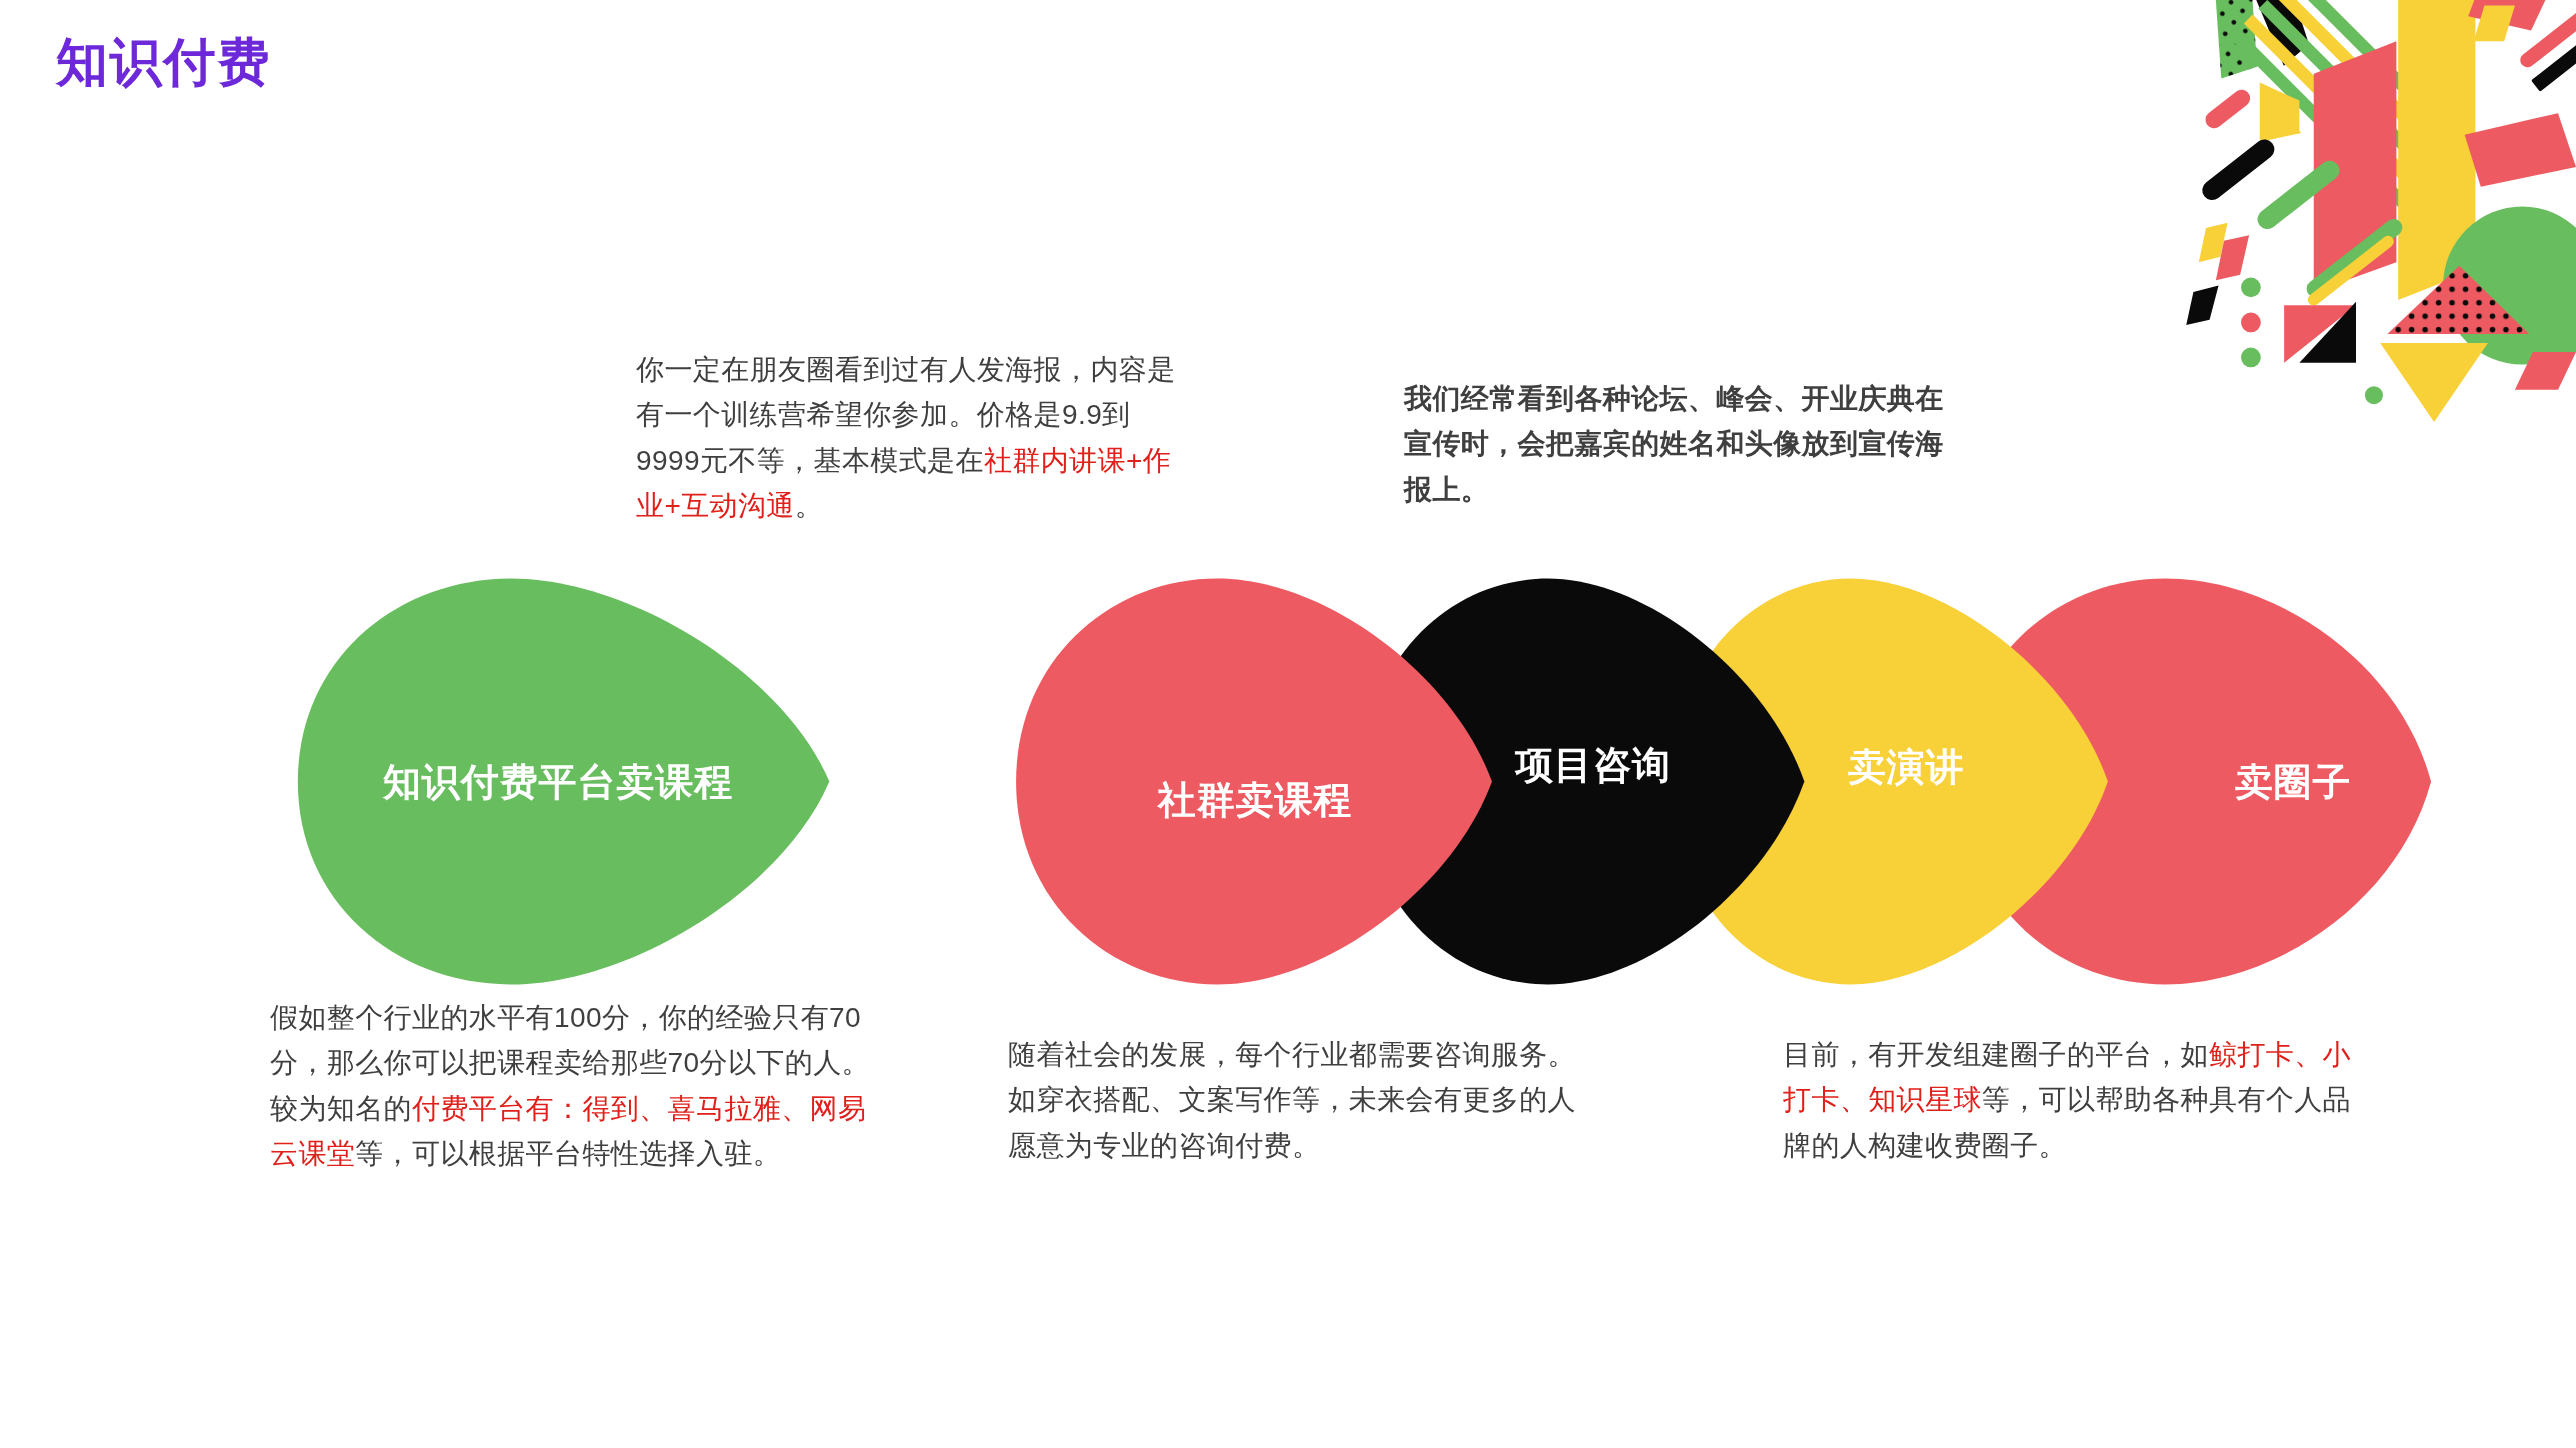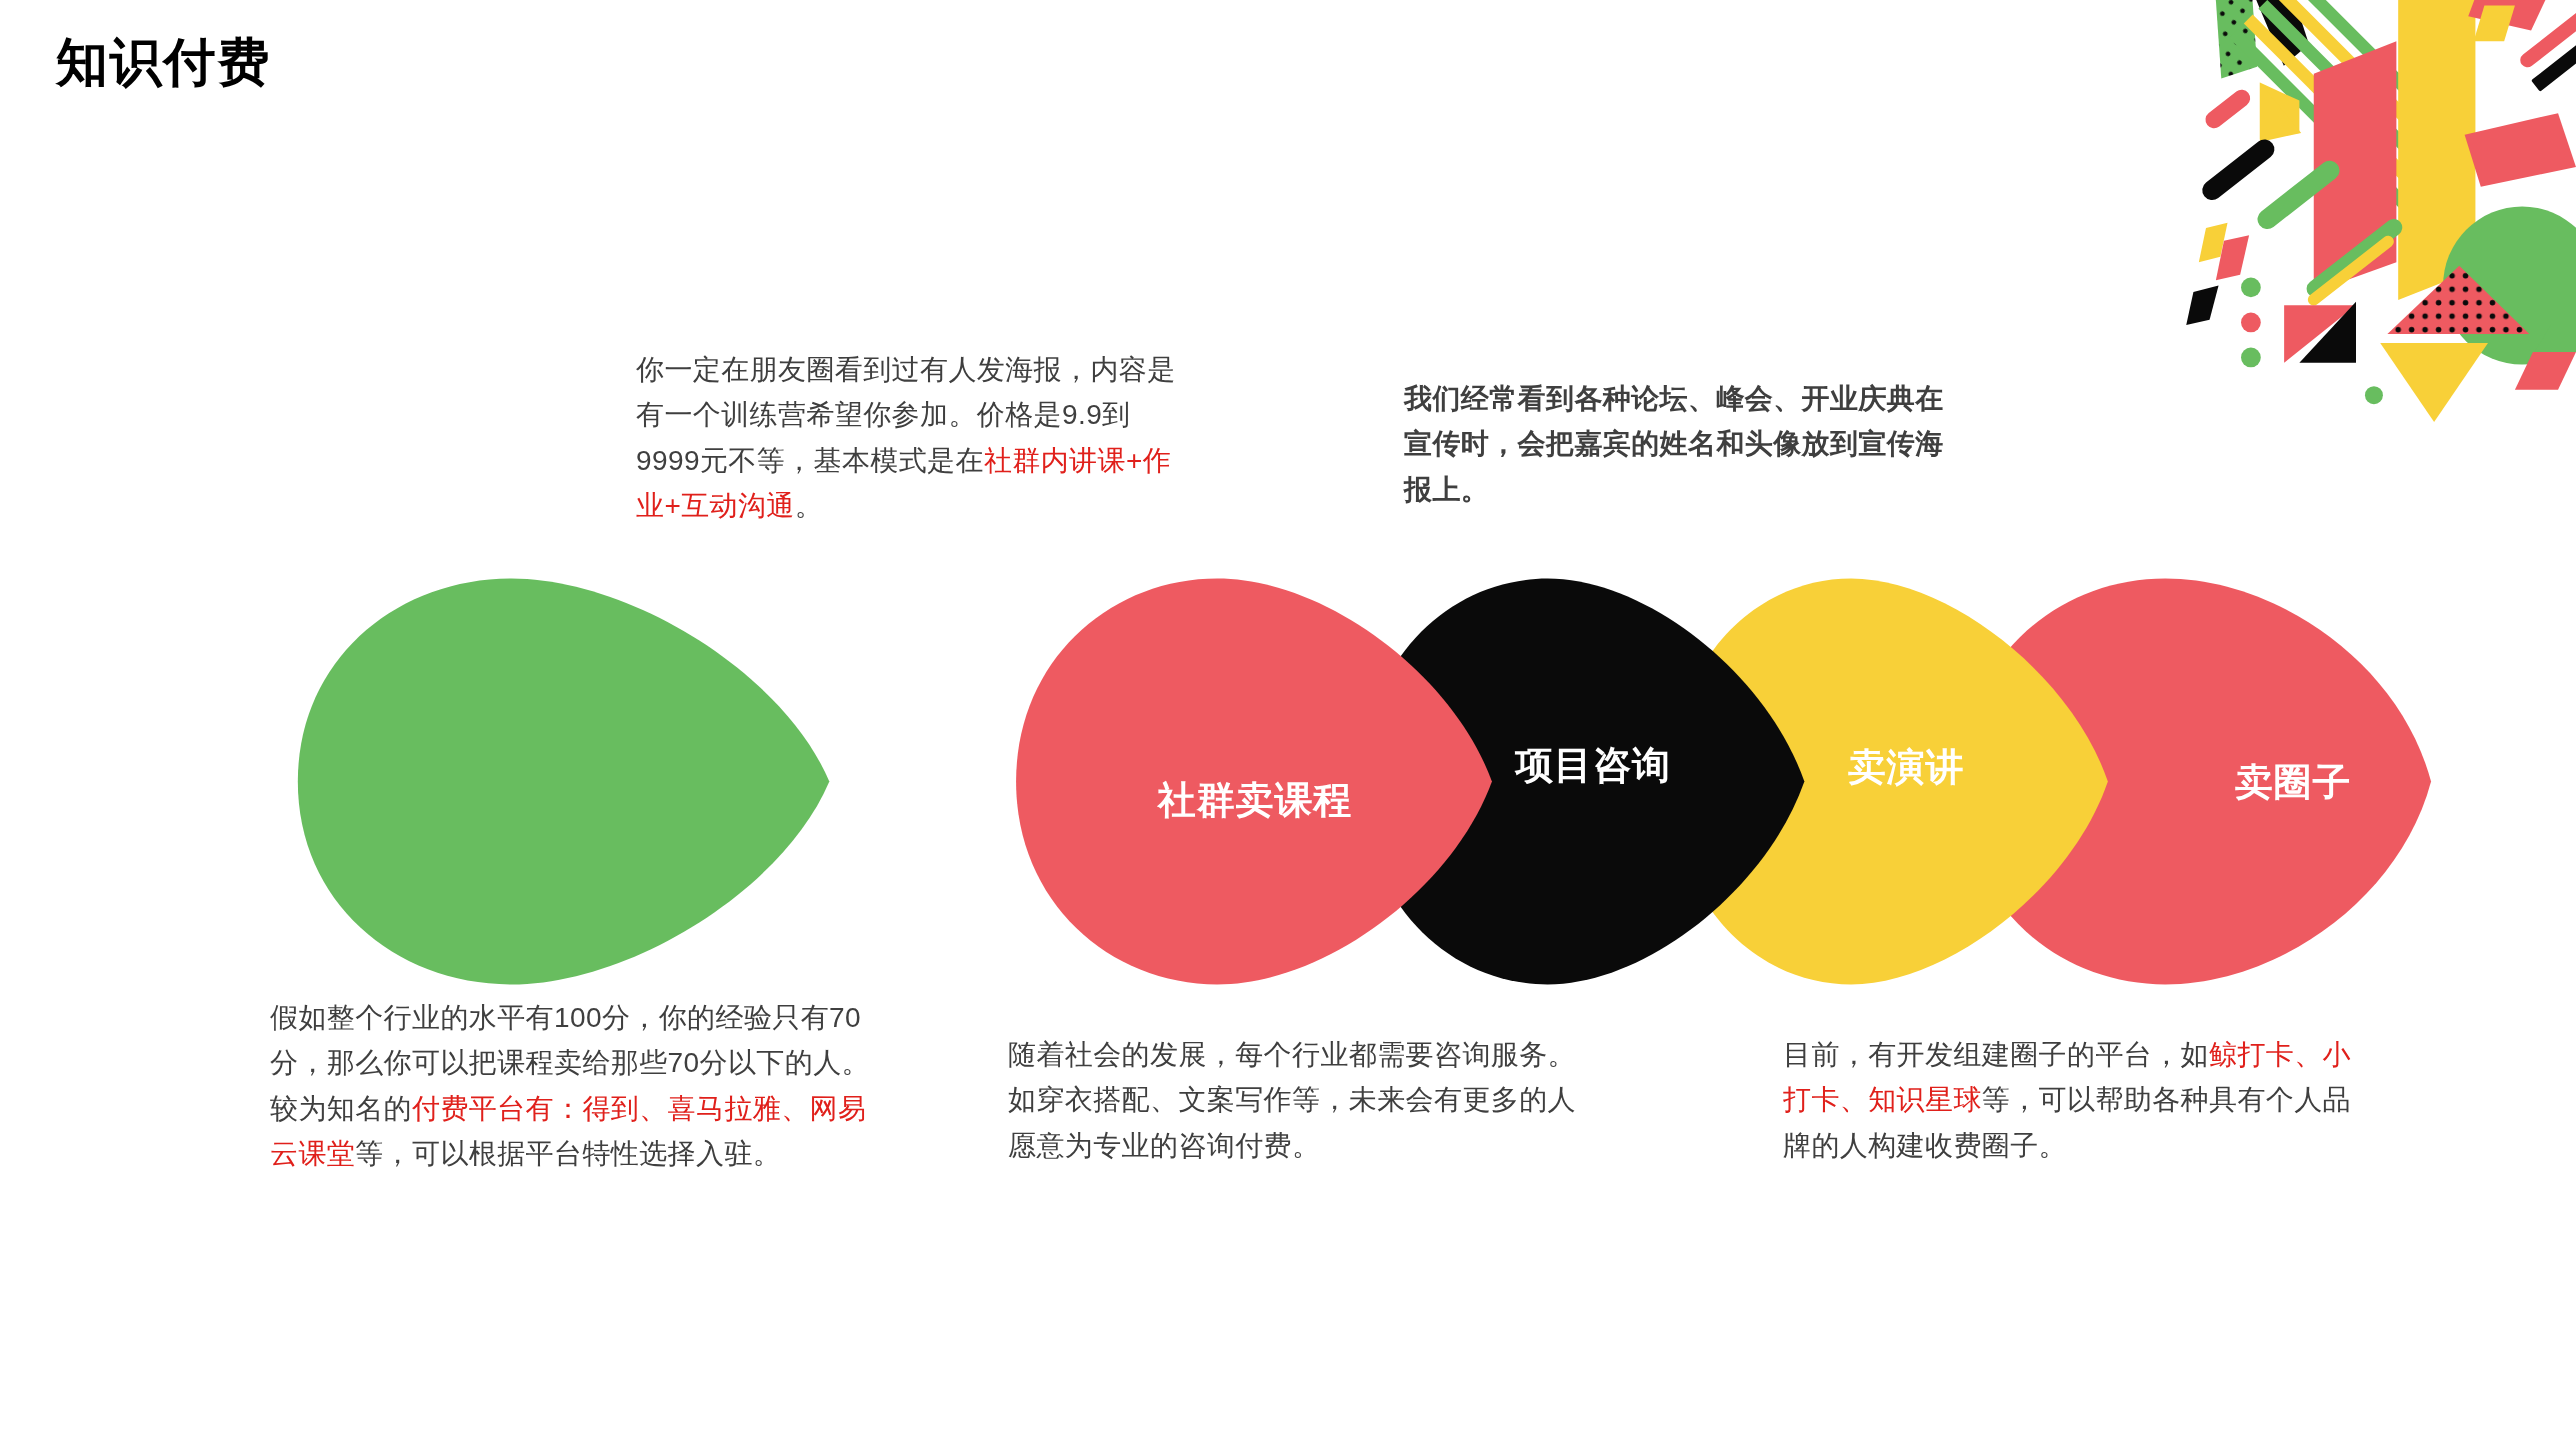--- a/index.html
+++ b/index.html
@@ -15,21 +15,21 @@
     font-family: "Liberation Sans", "DejaVu Sans", sans-serif;
   }
 
   
   #slide-title {
     position: absolute;
     left: 56px;
     top: 34px;
     font-size: 52px;
     font-weight: bold;
-    color: #000000;
+    color: #6d28d9;
     letter-spacing: 1.8px;
     line-height: 1.1;
     white-space: nowrap;
   }
 
   
   #memphis-decoration {
     position: absolute;
     right: 0;
     top: 0;
@@ -156,20 +156,21 @@
 
     <path d="M1531,230 C1531,96 1623,4 1730,4 C1837,4 1975,110 2016,230 C1975,350 1837,456 1730,456 C1623,456 1531,364 1531,230 Z" fill="#f8d038"></path>
 
     <path d="M1186,230 C1186,96 1282,4 1392,4 C1502,4 1636,110 1678,230 C1636,350 1502,456 1392,456 C1282,456 1186,364 1186,230 Z" fill="#0a0a0a"></path>
 
     <path d="M800,230 C800,96 904,4 1024,4 C1144,4 1286,110 1330,230 C1286,350 1144,456 1024,456 C904,456 800,364 800,230 Z" fill="#ee5a61"></path>
 
     <path d="M0,230 C0,96 108,4 238,4 C368,4 540,108 592,230 C540,352 368,456 238,456 C108,456 0,364 0,230 Z" fill="#68bd5f"></path>
   </svg>
 
+  <div class="shape-label" style="left:261px; top:207px;">知识付费平台卖课程</div>
   <div class="shape-label" style="left:958px; top:225px;">社群卖课程</div>
   <div class="shape-label" style="left:1296px; top:190px;">项目咨询</div>
   <div class="shape-label" style="left:1609px; top:192px;">卖演讲</div>
   <div class="shape-label" style="left:1996px; top:207px;text-align:right;">卖圈子</div>
 </div>
 
 <div class="note" id="note-top-1"><span>你一定在朋友圈看到过有人发海报，内容是有一个训练营希望你参加。价格是9.9到9999元不等，基本模式是在</span><span class="hl">社群内讲课+作业+互动沟通</span><span>。</span></div>
 
 <div class="note" id="note-top-2"><span>我们经常看到各种论坛、峰会、开业庆典在宣传时，会把嘉宾的姓名和头像放到宣传海报上。</span></div>
 

